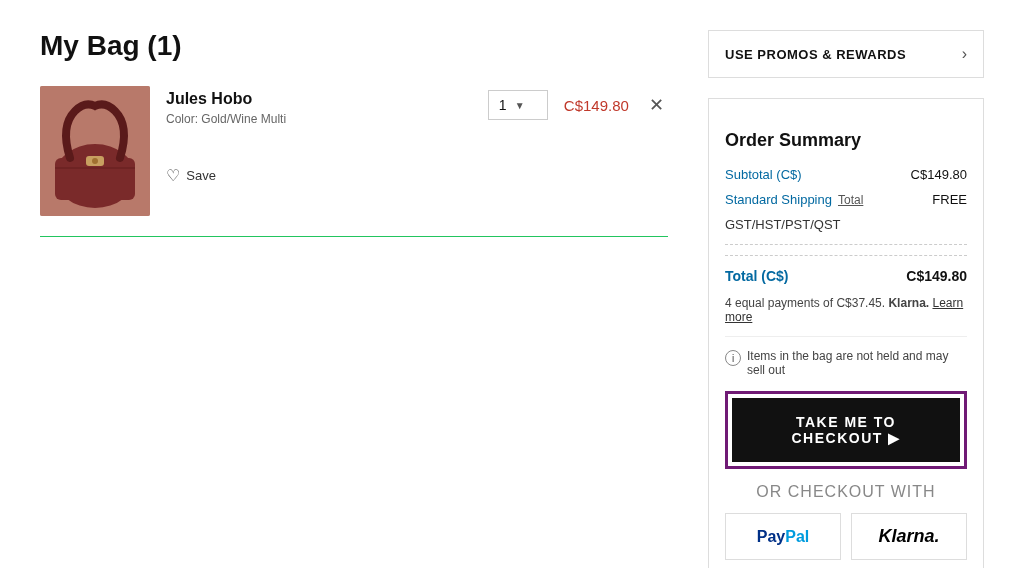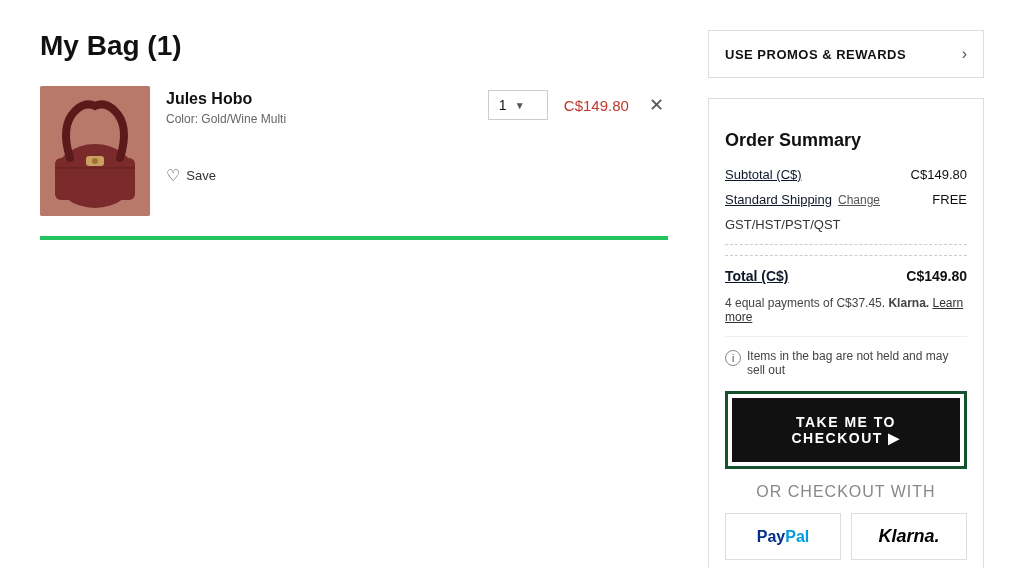--- a/index.html
+++ b/index.html
@@ -22,21 +22,21 @@
     .page-title {
       font-size: 28px;
       font-weight: bold;
       margin-bottom: 24px;
     }
     .bag-item {
       display: flex;
       align-items: flex-start;
       gap: 16px;
       padding-bottom: 20px;
-      border-bottom: 4px solid #22c55e;
+      border-bottom: 1px solid #22c55e;
     }
     .item-image {
       width: 110px;
       height: 130px;
       background: #c2a090;
       border-radius: 2px;
       overflow: hidden;
       flex-shrink: 0;
       position: relative;
     }
@@ -147,22 +147,21 @@
       font-size: 13px;
     }
     .summary-row.total {
       font-weight: bold;
       font-size: 14px;
       border-top: 1px dashed #ccc;
       padding-top: 12px;
       margin-top: 4px;
     }
     .summary-label {
-      color: #0f172a;
-      text-decoration: underline;
+      color: #0369a1;
     }
     .summary-value {
       color: #111;
     }
     .free-value {
       color: #111;
     }
     .shipping-row {
       display: flex;
       justify-content: space-between;
@@ -215,21 +214,21 @@
       border: 1px solid #888;
       border-radius: 50%;
       display: inline-flex;
       align-items: center;
       justify-content: center;
       font-size: 10px;
       flex-shrink: 0;
       margin-top: 1px;
     }
     .checkout-btn-wrapper {
-      border: 3px solid #14532d;
+      border: 3px solid #701a75;
       padding: 4px;
       margin-bottom: 14px;
     }
     .checkout-btn {
       background: #111;
       color: #fff;
       width: 100%;
       padding: 16px;
       border: none;
       font-size: 14px;
@@ -338,21 +337,21 @@
       <div class="summary-title">Order Summary</div>
 
       <div class="summary-row">
         <span class="summary-label">Subtotal (C$)</span>
         <span class="summary-value">C$149.80</span>
       </div>
 
       <div class="shipping-row">
         <div class="shipping-label-wrap">
           <span class="summary-label">Standard Shipping</span>
-          <a class="change-link">Change</a>
+          <a class="change-link">Total</a>
         </div>
         <span class="free-value">FREE</span>
       </div>
 
       <div class="tax-row">
         <span>GST/HST/PST/QST</span>
       </div>
 
       <div class="summary-row total">
         <span class="summary-label">Total (C$)</span>

